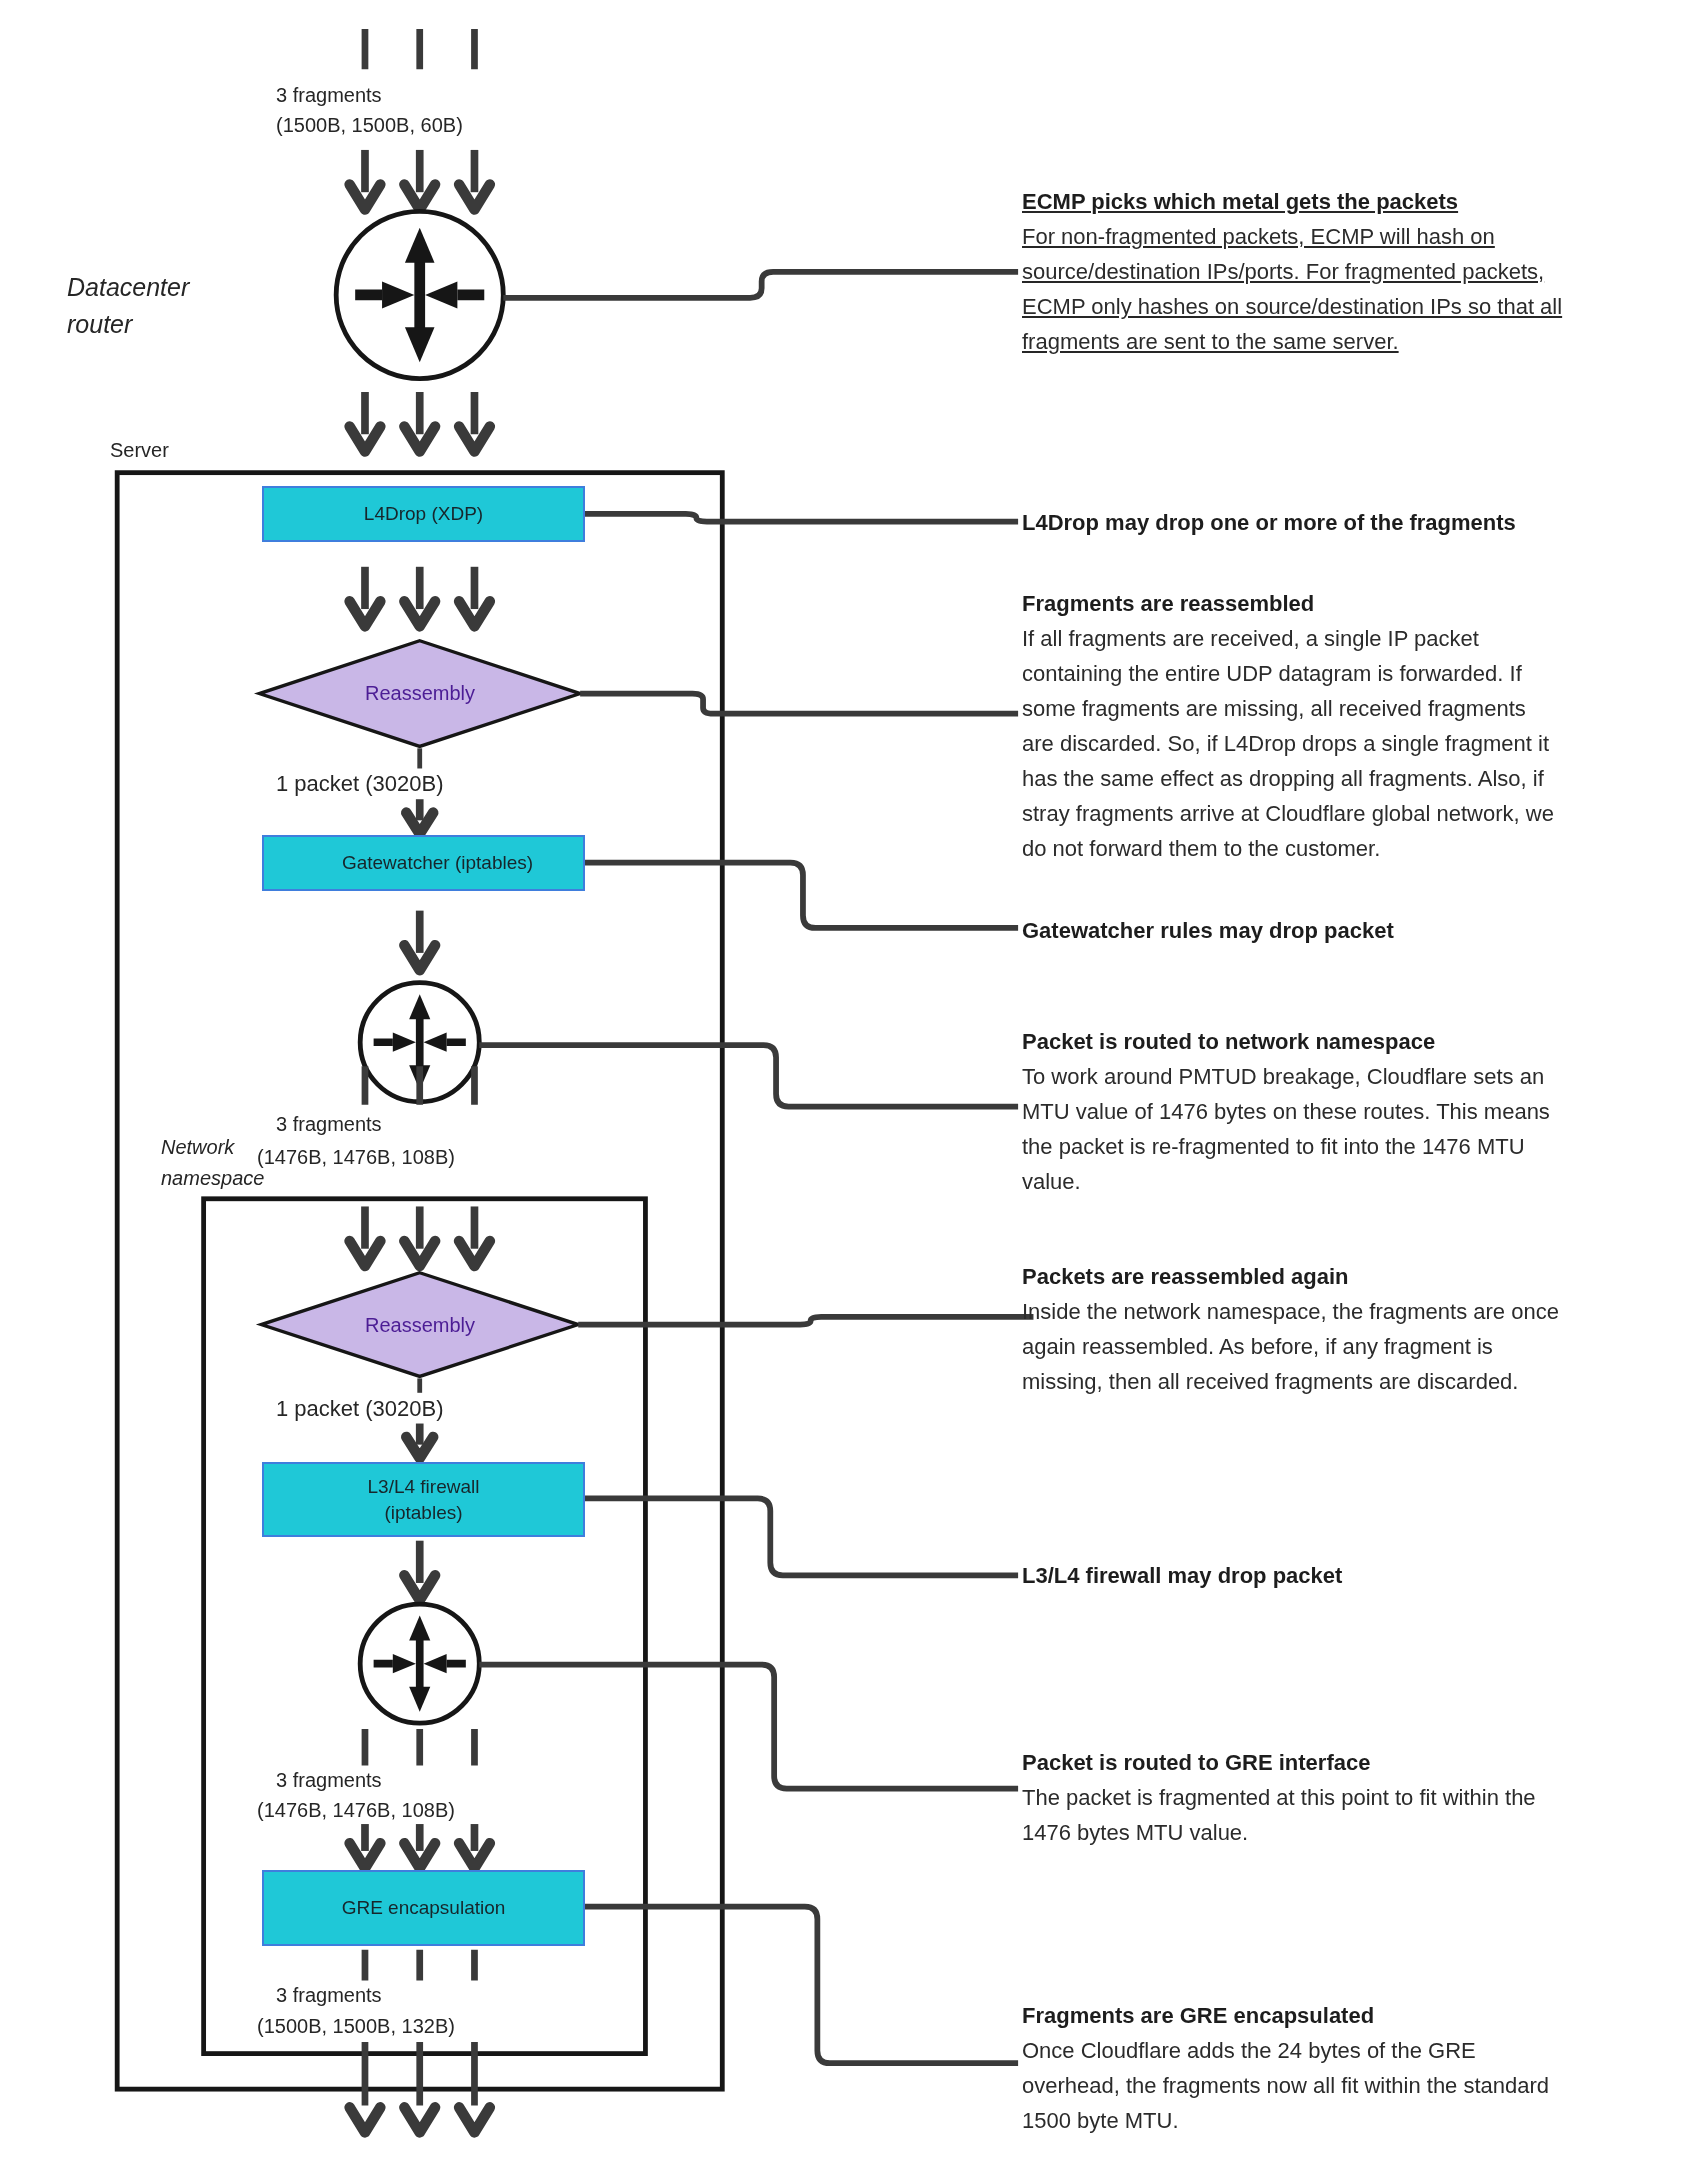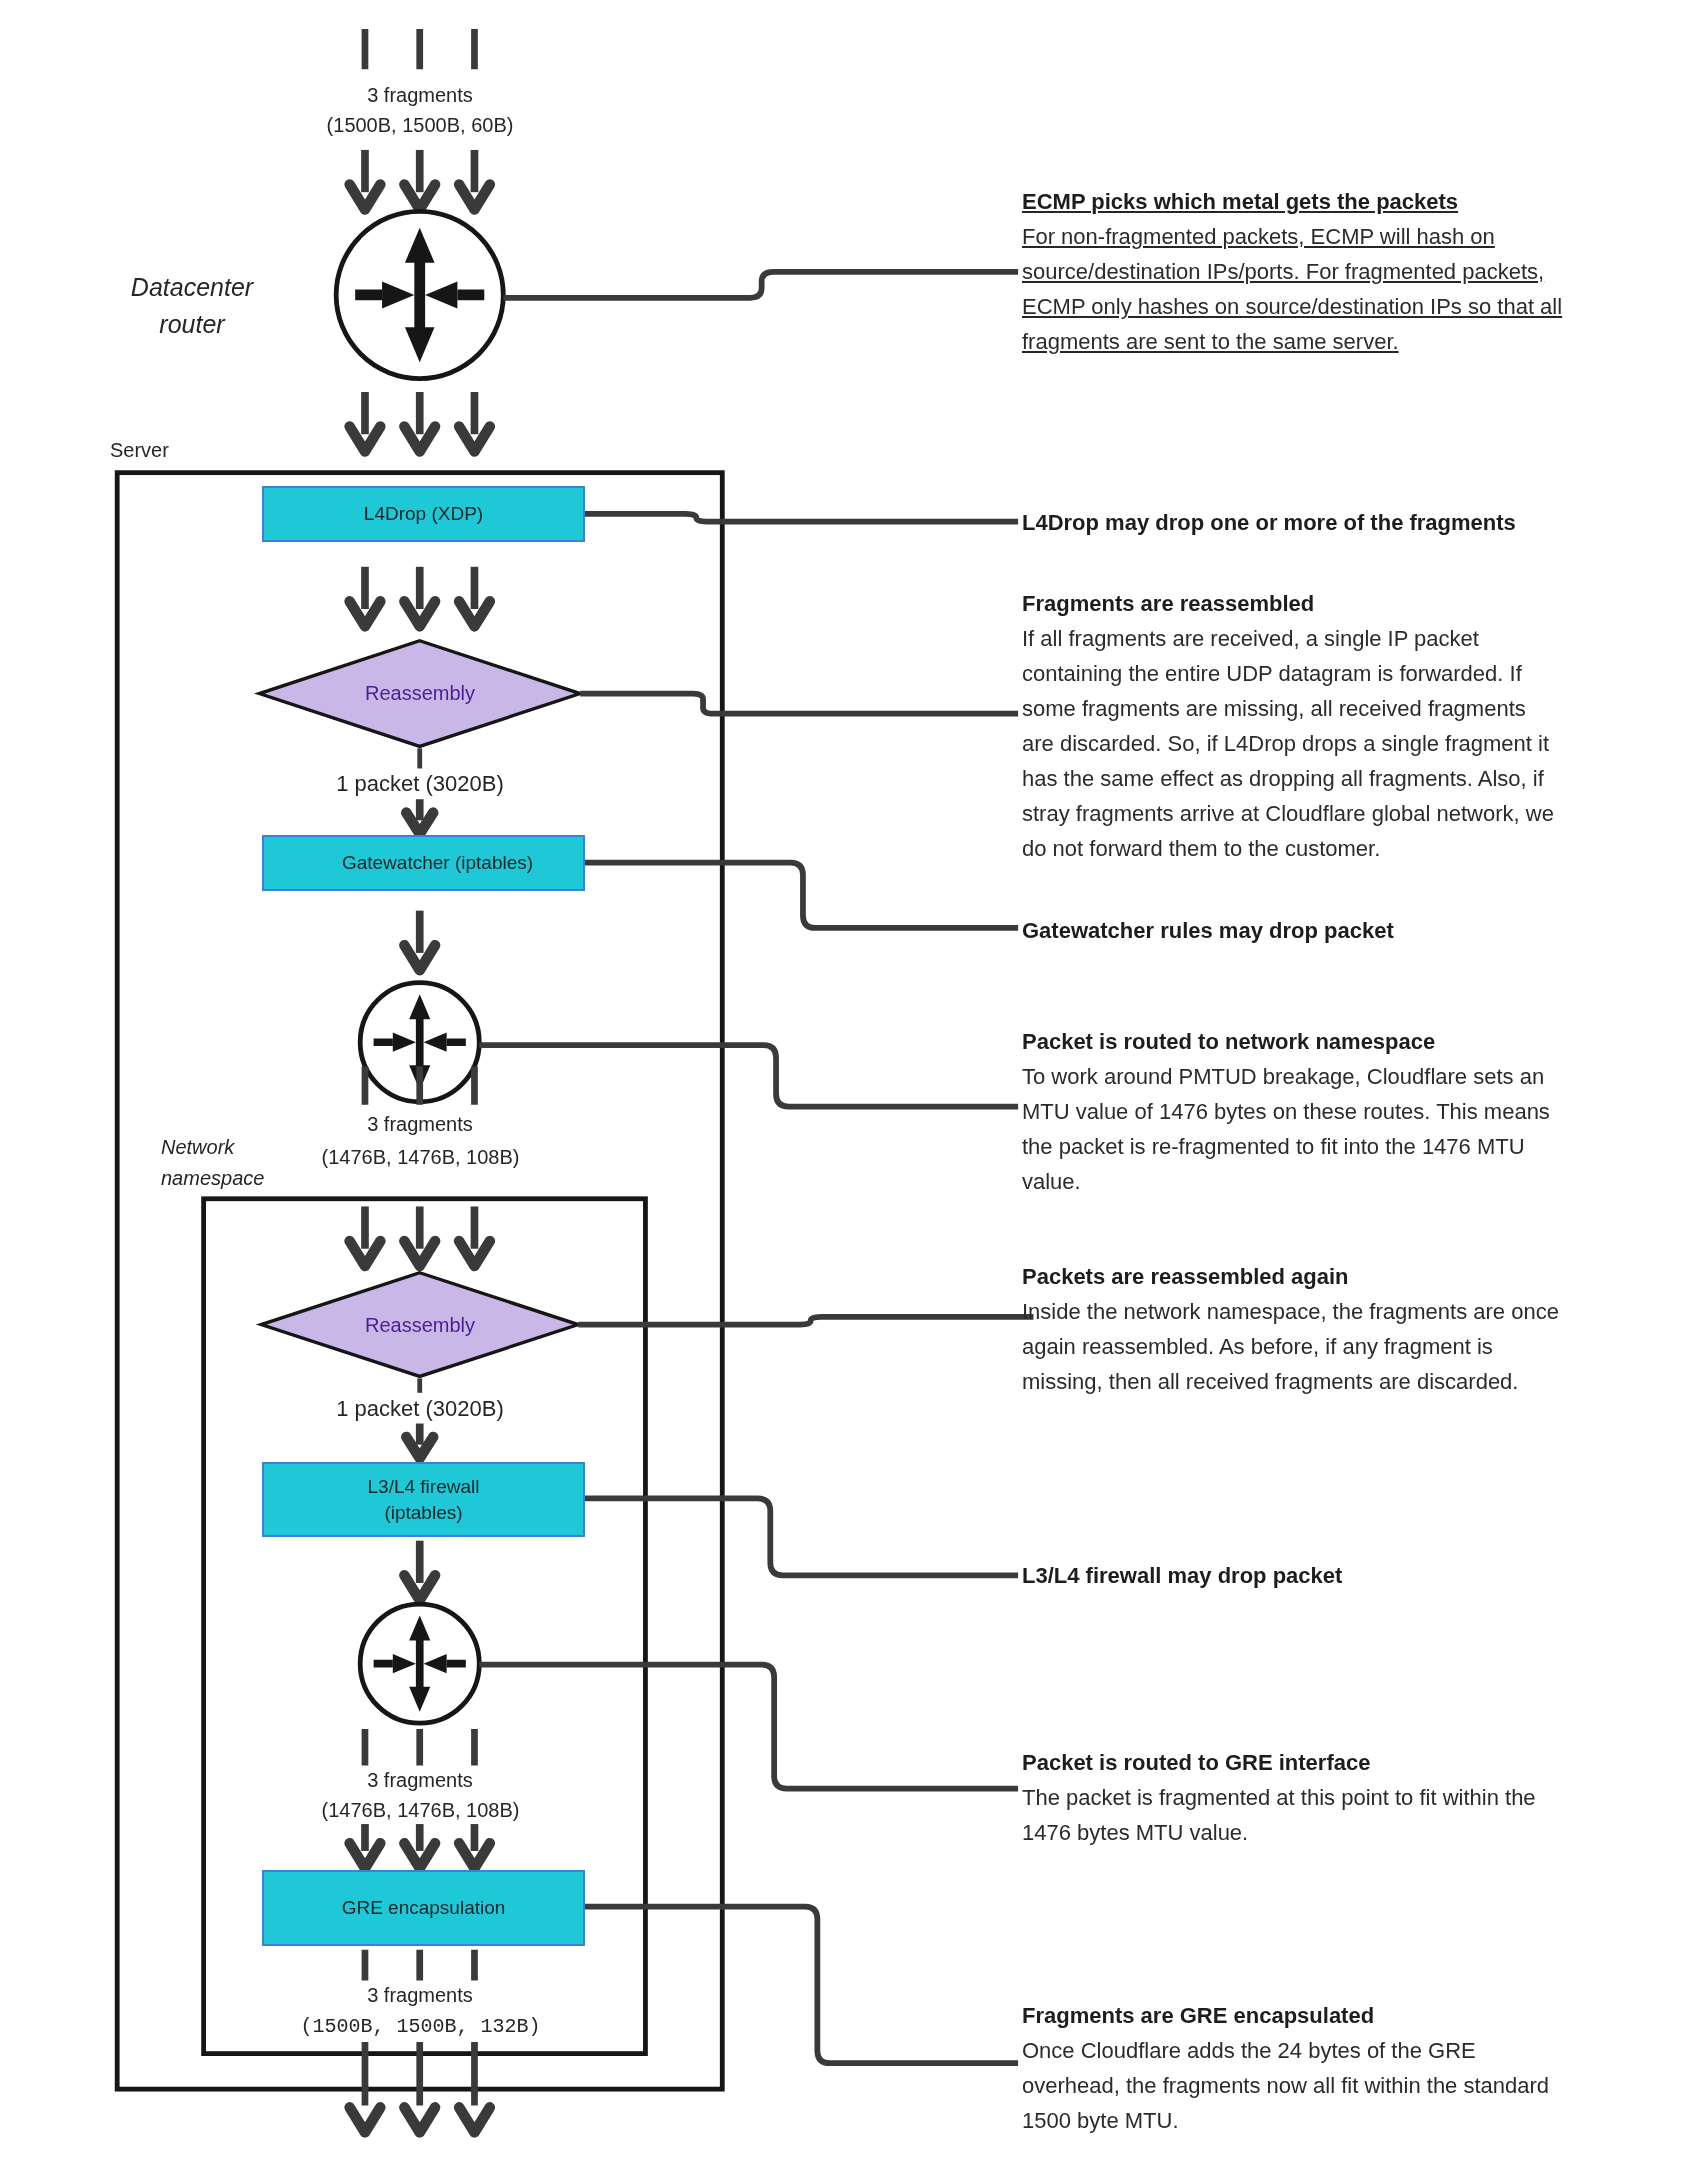--- a/index.html
+++ b/index.html
@@ -22,21 +22,21 @@
   .stub{stroke:var(--line);stroke-width:5;fill:none;}
   .shaft{stroke:var(--line);stroke-width:8;fill:none;}
   .vhead{stroke:var(--line);stroke-width:11;fill:none;stroke-linecap:round;stroke-linejoin:round;}
   .border{stroke:var(--border);stroke-width:5;fill:none;}
   .circleShape{stroke:var(--border);stroke-width:5;fill:#ffffff;}
   .ricon-line{stroke:var(--border);stroke-width:8;fill:none;}
   .ricon-tri{fill:var(--border);stroke:none;}
   .diamondShape{fill:var(--lavenderFill);stroke:var(--border);stroke-width:3.5;}
 
   .lbl{position:absolute;line-height:1.25;}
-  .center{text-align:center;}
+  .center{text-align:left;}
   .pre{white-space:pre-line;font-style:italic;}
   .small{font-size:20px;}
   .packet{font-size:22px;}
   .dc{font-size:25px;line-height:37px;}
 
   .cyanbox{
     position:absolute;background:var(--cyanFill);border:2.9px solid var(--cyanBorder);
     display:flex;align-items:center;justify-content:center;text-align:center;
     font-size:19px;color:#17262b;box-sizing:border-box;white-space:pre-line;line-height:1.35;
   }
@@ -187,21 +187,21 @@
 
   <div class="cyanbox" style="left:262px;top:1462px;width:323px;height:75px;">L3/L4 firewall
 (iptables)</div>
 
   <div class="lbl small center" style="left:276px;top:1768px;width:288px;">3 fragments</div>
   <div class="lbl small center" style="left:257px;top:1798px;width:327px;">(1476B, 1476B, 108B)</div>
 
   <div class="cyanbox" style="left:262px;top:1870px;width:323px;height:76px;">GRE encapsulation</div>
 
   <div class="lbl small center" style="left:276px;top:1983px;width:288px;">3 fragments</div>
-  <div class="lbl small center" style="left:257px;top:2014px;width:327px;font-family:Liberation Mono, monospace;">(1500B, 1500B, 132B)</div>
+  <div class="lbl small center" style="left:257px;top:2014px;width:327px;">(1500B, 1500B, 132B)</div>
 
   <div class="ann" style="top:184px;text-decoration:underline;">
     <div class="ann-title">ECMP picks which metal gets the packets</div>
     <div class="ann-body">For non-fragmented packets, ECMP will hash on
 source/destination IPs/ports. For fragmented packets,
 ECMP only hashes on source/destination IPs so that all
 fragments are sent to the same server.</div>
   </div>
   <div class="ann" style="top:505px;">
     <div class="ann-title">L4Drop may drop one or more of the fragments</div>

